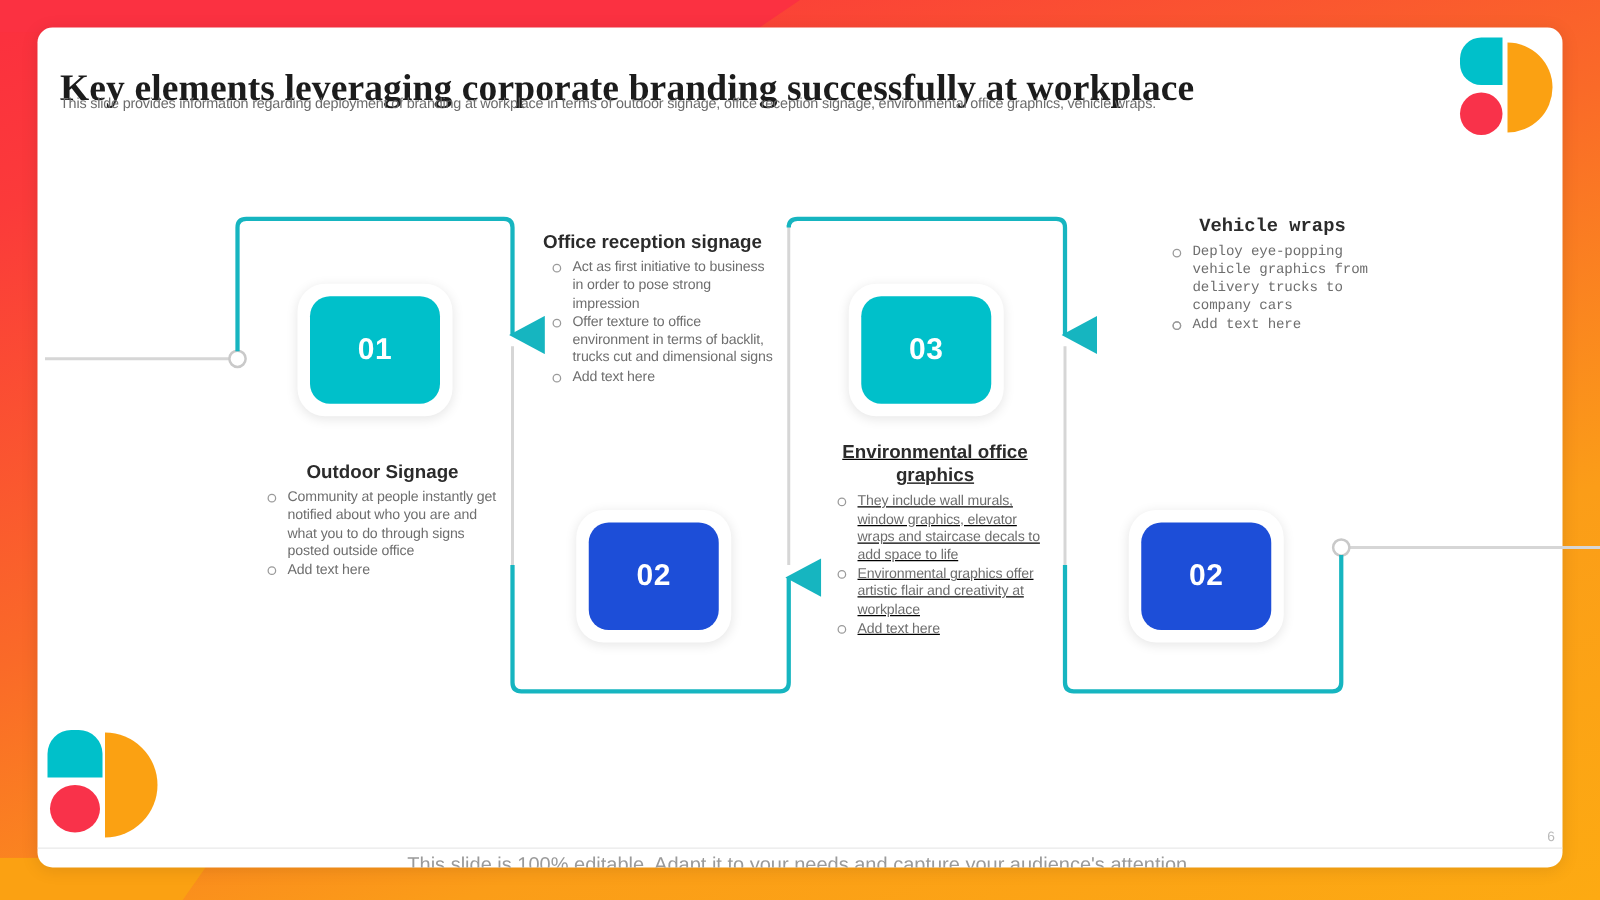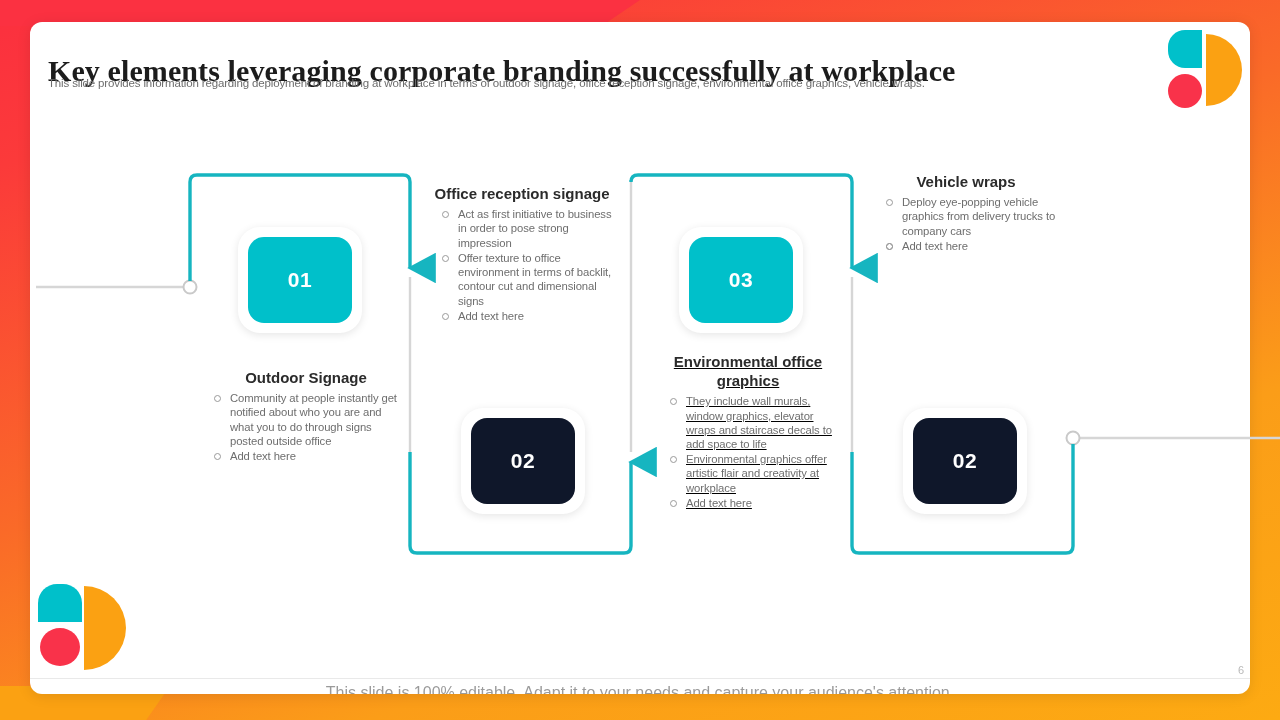--- a/index.html
+++ b/index.html
@@ -56,23 +56,23 @@
   }
   .pagenum{position:absolute;right:6px;bottom:18px;font-size:11px;color:#b9b9b9;}
 
   
   .conn{position:absolute;left:0;top:0;width:1280px;height:720px;}
 
   
   .tile-wrap{position:absolute;width:124px;height:106px;border-radius:22px;background:#fff;
     box-shadow:0 2px 9px rgba(0,0,0,.10);display:flex;align-items:center;justify-content:center;}
   .tile{width:104px;height:86px;border-radius:16px;display:flex;align-items:center;justify-content:center;
-    color:#ffffff;font-size:21px;font-weight:bold;letter-spacing:.5px;}
+    color:#ffffff;font-size:24px;font-weight:bold;letter-spacing:.5px;}
   .tile.cyan{background:#00c0ca;}
-  .tile.orange{background:#0f172a;}
+  .tile.orange{background:#1d4ed8;}
 
   
   .block{position:absolute;}
   .block h3{margin:0 0 4px 0;font-size:15px;font-weight:bold;color:#2b2b2b;line-height:1.28;}
   .block h3.center{text-align:center;}
   .block ul{margin:0;padding:0;list-style:none;}
   .block li{
     position:relative;padding-left:20px;margin-bottom:1px;
     font-size:11.3px;line-height:1.26;color:#6e6e6e;letter-spacing:-.1px;
   }
@@ -154,34 +154,34 @@
   <ul>
     <li><span class="bullet"></span><span>Community at people instantly get notified about who you are and what you to do through signs posted outside office</span></li>
     <li><span class="bullet"></span><span>Add text here</span></li>
   </ul>
 </div>
 
 <div class="block" style="left:424px;top:184px;width:196px;">
   <h3 class="center">Office reception signage</h3>
   <ul style="padding-left:14px;">
     <li><span class="bullet"></span><span>Act as first initiative to business in order to pose strong impression</span></li>
-    <li><span class="bullet"></span><span>Offer texture to office environment in terms of backlit, contour cut and dimensional signs</span></li>
+    <li><span class="bullet"></span><span>Offer texture to office environment in terms of backlit, trucks cut and dimensional signs</span></li>
     <li><span class="bullet"></span><span>Add text here</span></li>
   </ul>
 </div>
 
 <div class="block" style="left:652px;top:352px;width:192px;text-decoration:underline;">
   <h3 class="center">Environmental office graphics</h3>
   <ul style="padding-left:14px;">
     <li><span class="bullet"></span><span>They include wall murals, window graphics, elevator wraps and staircase decals to add space to life</span></li>
     <li><span class="bullet"></span><span>Environmental graphics offer artistic flair and creativity at workplace</span></li>
     <li><span class="bullet"></span><span>Add text here</span></li>
   </ul>
 </div>
 
-<div class="block" style="left:868px;top:172px;width:196px;">
+<div class="block" style="left:920px;top:172px;width:196px;font-family:Liberation Mono, monospace;">
   <h3 class="center">Vehicle wraps</h3>
   <ul style="padding-left:14px;">
     <li><span class="bullet"></span><span>Deploy eye-popping vehicle graphics from delivery trucks to company cars</span></li>
     <li><span class="bullet"></span></li>
     <li><span class="bullet"></span><span>Add text here</span></li>
   </ul>
 </div>
 
 </body></html>

